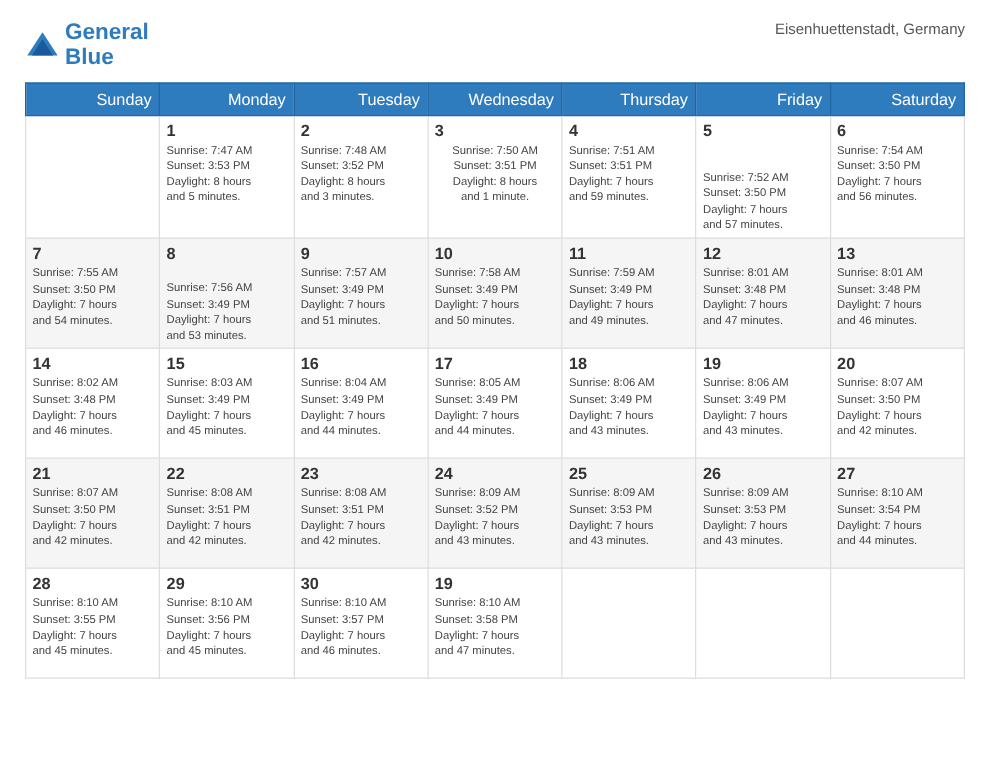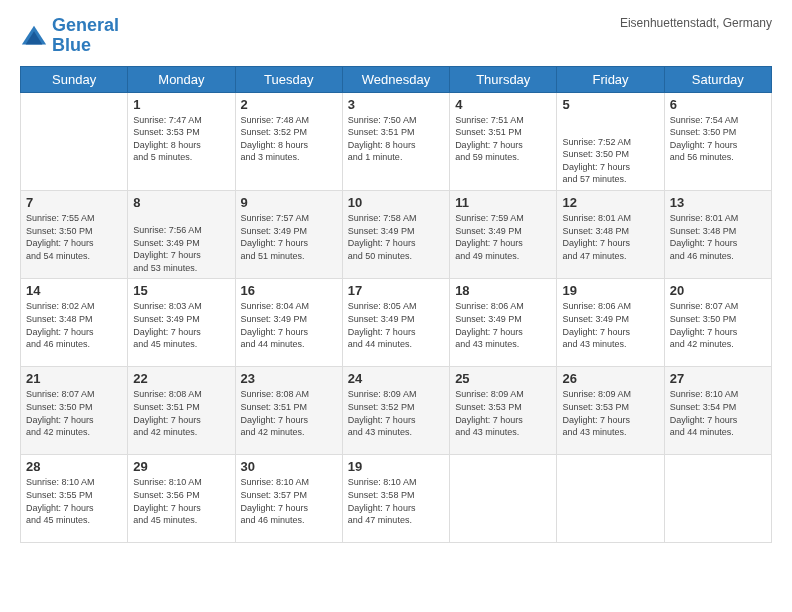--- a/index.html
+++ b/index.html
@@ -56,21 +56,21 @@
     .calendar {
       flex: 1;
       border: 1px solid #ccc;
       border-collapse: collapse;
       width: 100%;
       table-layout: fixed;
     }
     .calendar th {
       background-color: #2e7bbd;
       color: #fff;
-      text-align: center;
+      text-align: right;
       padding: 5px 6px;
       font-size: 13px;
       font-weight: normal;
       border: 1px solid #2266a0;
     }
     .calendar td {
       vertical-align: top;
       padding: 4px 5px;
       border: 1px solid #ddd;
       font-size: 9.5px;
@@ -140,21 +140,21 @@
           </td>
           <td>
             <span class="day-num">2</span>
             <div class="day-info" style="white-space: pre-line;">Sunrise: 7:48 AM
 Sunset: 3:52 PM
 Daylight: 8 hours
 and 3 minutes.</div>
           </td>
           <td>
             <span class="day-num">3</span>
-            <div class="day-info" style="white-space: pre-line;">Sunrise: 7:50 AM
+            <div class="day-info" style="white-space: pre-line; text-align: center;">Sunrise: 7:50 AM
 Sunset: 3:51 PM
 Daylight: 8 hours
 and 1 minute.</div>
           </td>
           <td>
             <span class="day-num">4</span>
             <div class="day-info" style="white-space: pre-line;">Sunrise: 7:51 AM
 Sunset: 3:51 PM
 Daylight: 7 hours
 and 59 minutes.</div>

